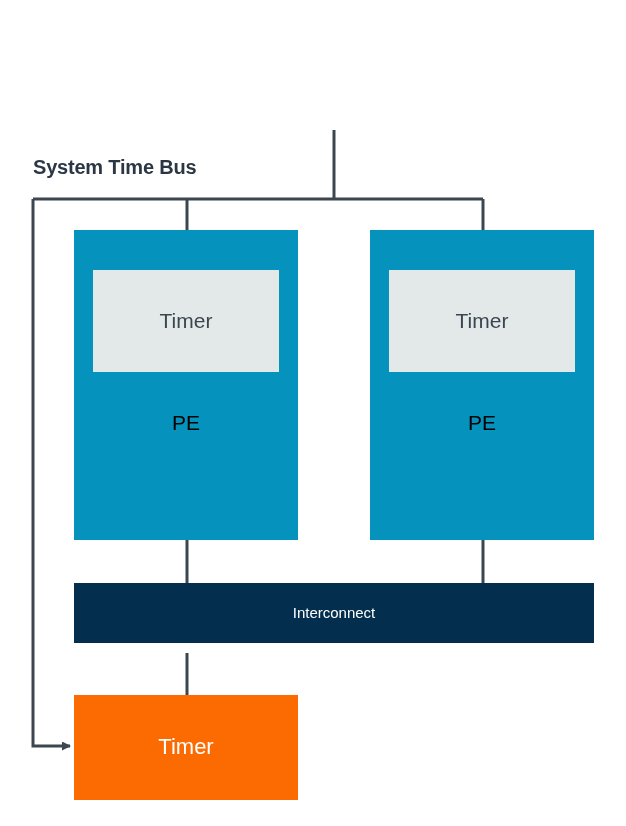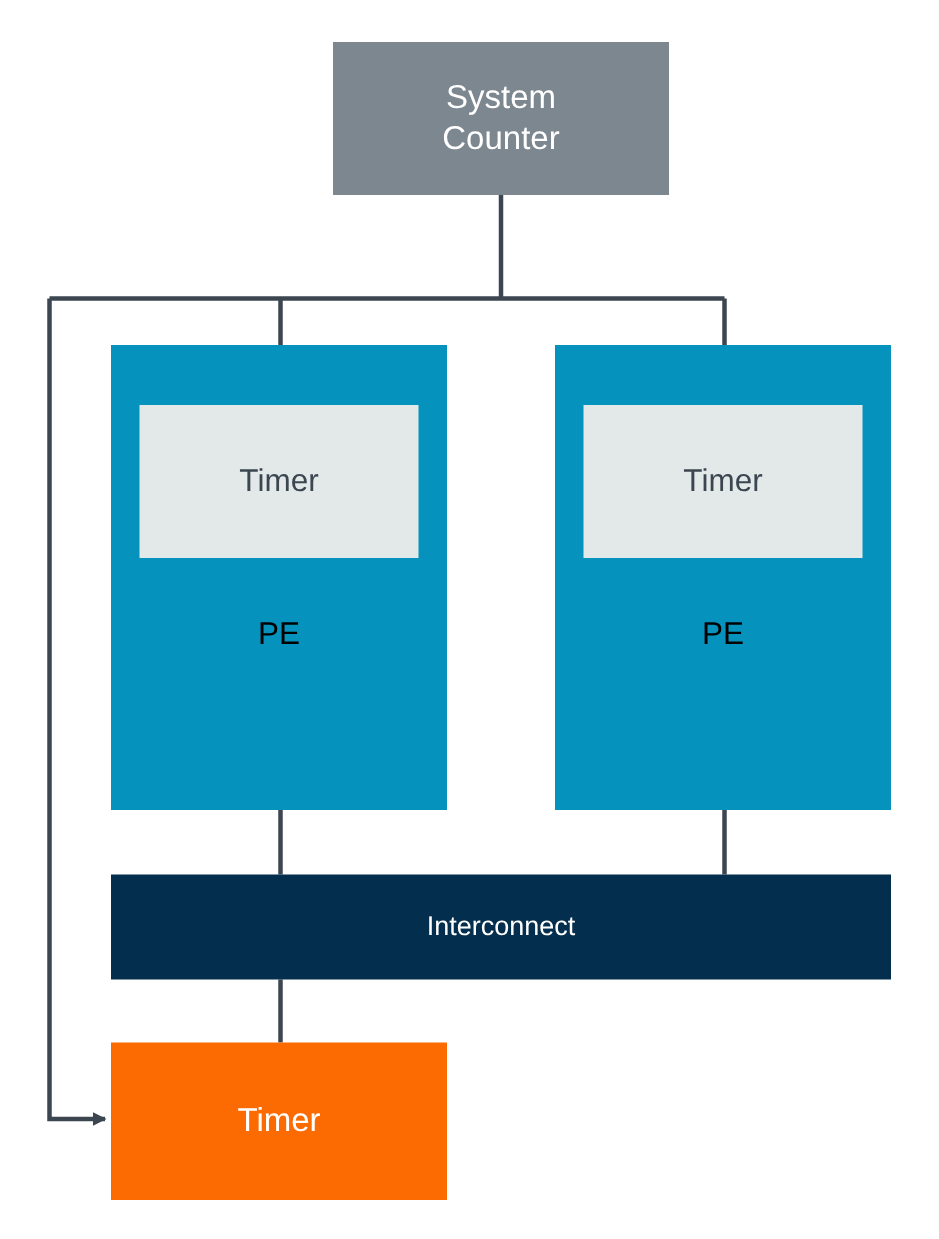--- a/index.html
+++ b/index.html
@@ -89,24 +89,24 @@
     justify-content: center;
   }
   #timer-pe-left  { left: 93px; }
   #timer-pe-right { left: 389px; }
 
   
   #interconnect {
     left: 74px;
     top: 583px;
     width: 520px;
-    height: 70px;
+    height: 60px;
     background: #032e4d;
     color: #ffffff;
-    font-size: 18px;
+    font-size: 15px;
   }
 
   
   #timer-global {
     left: 74px;
     top: 695px;
     width: 224px;
     height: 105px;
     background: #fc6b02;
     color: #ffffff;
@@ -147,25 +147,22 @@
 
     <path d="M33,199 L33,746 L70,746" stroke="#3c4650" stroke-width="3" fill="none" marker-end="url(#arrow-right)"></path>
 
     <path d="M187,540 L187,583" stroke="#3c4650" stroke-width="3" fill="none"></path>
 
     <path d="M483,540 L483,583" stroke="#3c4650" stroke-width="3" fill="none"></path>
 
     <path d="M187,653 L187,695" stroke="#3c4650" stroke-width="3" fill="none"></path>
   </svg>
 
-  <div class="block" id="system-counter">
-    <span class="block-label">System
-Counter</span>
-  </div>
 
+  <div id="bus-label">System Time Bus</div>
 
   <div class="block pe" id="pe-left">
     <span class="block-label pe-name">PE</span>
   </div>
 
   <div class="block pe" id="pe-right">
     <span class="block-label pe-name">PE</span>
   </div>
 
   <div class="inner-timer" id="timer-pe-left">

